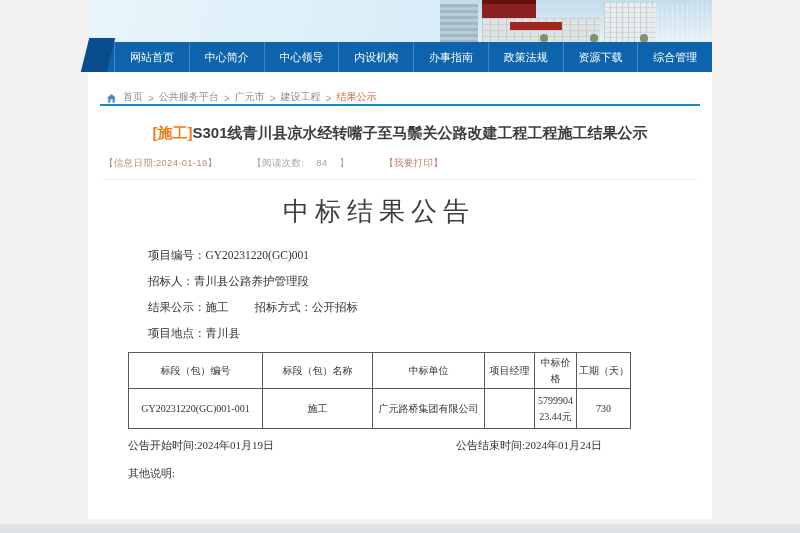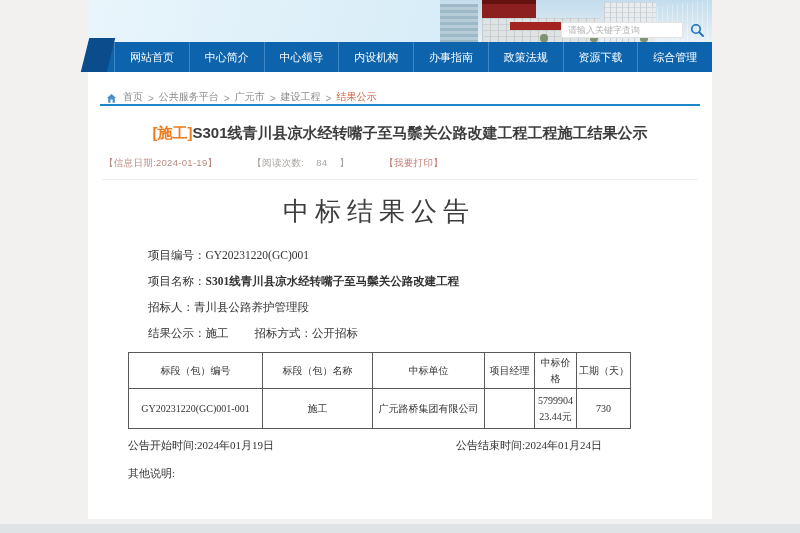--- a/index.html
+++ b/index.html
@@ -84,29 +84,20 @@
       <div class="glass-bldg"></div>
       <div class="red-sign"></div>
       <div class="white-bldg"></div>
       <div class="red-banner"></div>
       <div class="mid-bldg"></div>
       <div class="gold-tower"></div>
       <div class="tree" style="left:100px"></div>
       <div class="tree" style="left:150px"></div>
       <div class="tree" style="left:200px"></div>
     </div>
-    <div class="search-wrap">
-      <input class="search-input" type="text" placeholder="请输入关键字查询" style="">
-      <button class="search-btn" aria-label="search">
-        <svg width="14" height="14" viewBox="0 0 14 14">
-          <circle cx="6" cy="6" r="4.2" fill="none" stroke="#1d6fba" stroke-width="1.6"></circle>
-          <line x1="9.2" y1="9.2" x2="13" y2="13" stroke="#1d6fba" stroke-width="1.8" stroke-linecap="round"></line>
-        </svg>
-      </button>
-    </div>
   </div>
 
   <div class="navbar">
     <div class="nav-slant"></div>
     <div class="nav-item">网站首页</div>
     <div class="nav-item">中心简介</div>
     <div class="nav-item">中心领导</div>
     <div class="nav-item">内设机构</div>
     <div class="nav-item">办事指南</div>
     <div class="nav-item">政策法规</div>
@@ -138,23 +129,23 @@
     <span class="m meta-date">【信息日期:2024-01-19】</span>
     <span class="m"><span>【阅读次数:</span><span class="meta-views-value">84</span><span>】</span></span>
     <span class="m meta-print">【我要打印】</span>
   </div>
   <div class="meta-divider"></div>
 
   <div class="body-wrap">
     <h2 class="announce-heading">中标结果公告</h2>
 
     <p class="field"><span class="lbl">项目编号：</span><span>GY20231220(GC)001</span></p>
-    <p class="field"><span class="lbl">项目名称：</span><span class="field-name-strong">S301线青川县凉水经转嘴子至马鬃关公路改建工程</span></p>
     <p class="field"><span class="lbl">招标人：</span><span>青川县公路养护管理段</span></p>
     <p class="field"><span class="lbl">结果公示：</span><span>施工</span><span class="lbl field-pair2">招标方式：</span><span>公开招标</span></p>
+    <p class="field"><span class="lbl">项目地点：</span><span>青川县</span></p>
 
     <table class="bid">
       <colgroup>
         <col class="col1">
           <col class="col2">
           <col class="col3">
           <col class="col4">
           <col class="col5">
           <col class="col6">
       </colgroup>

